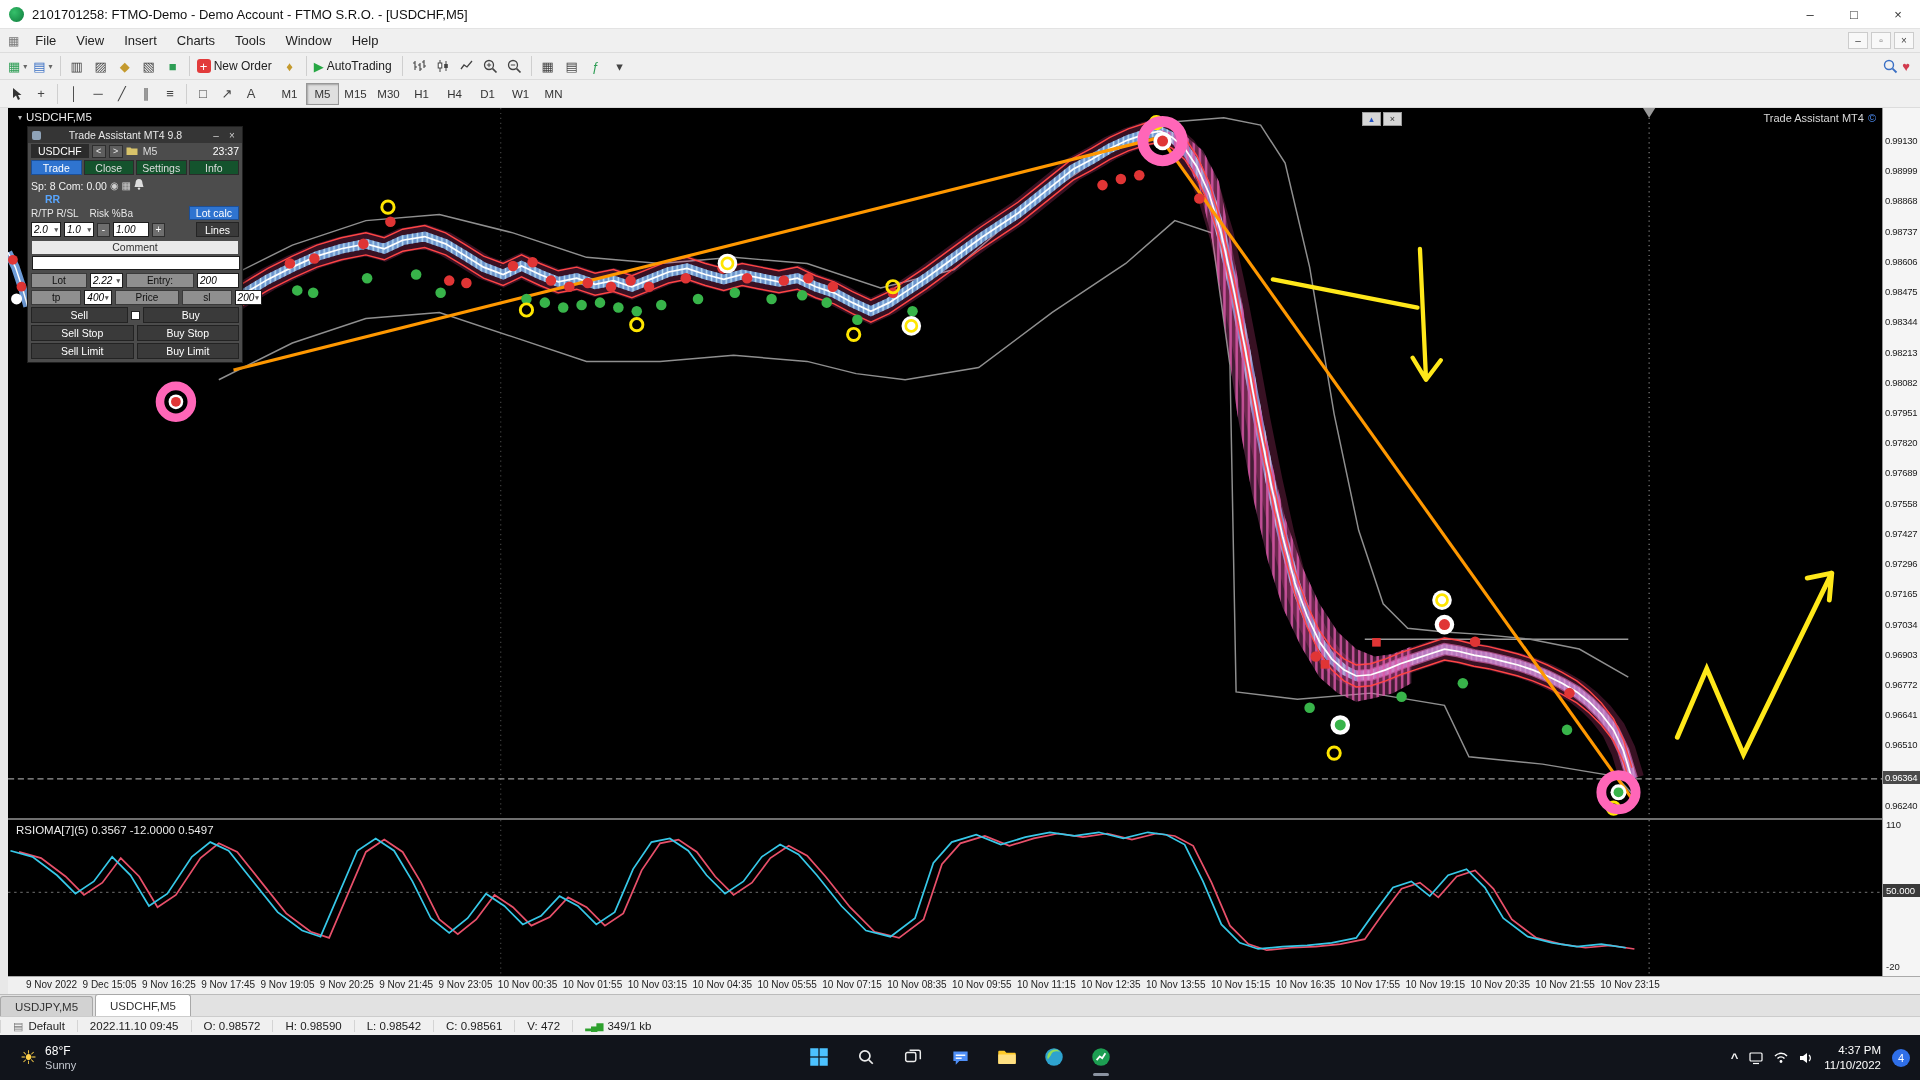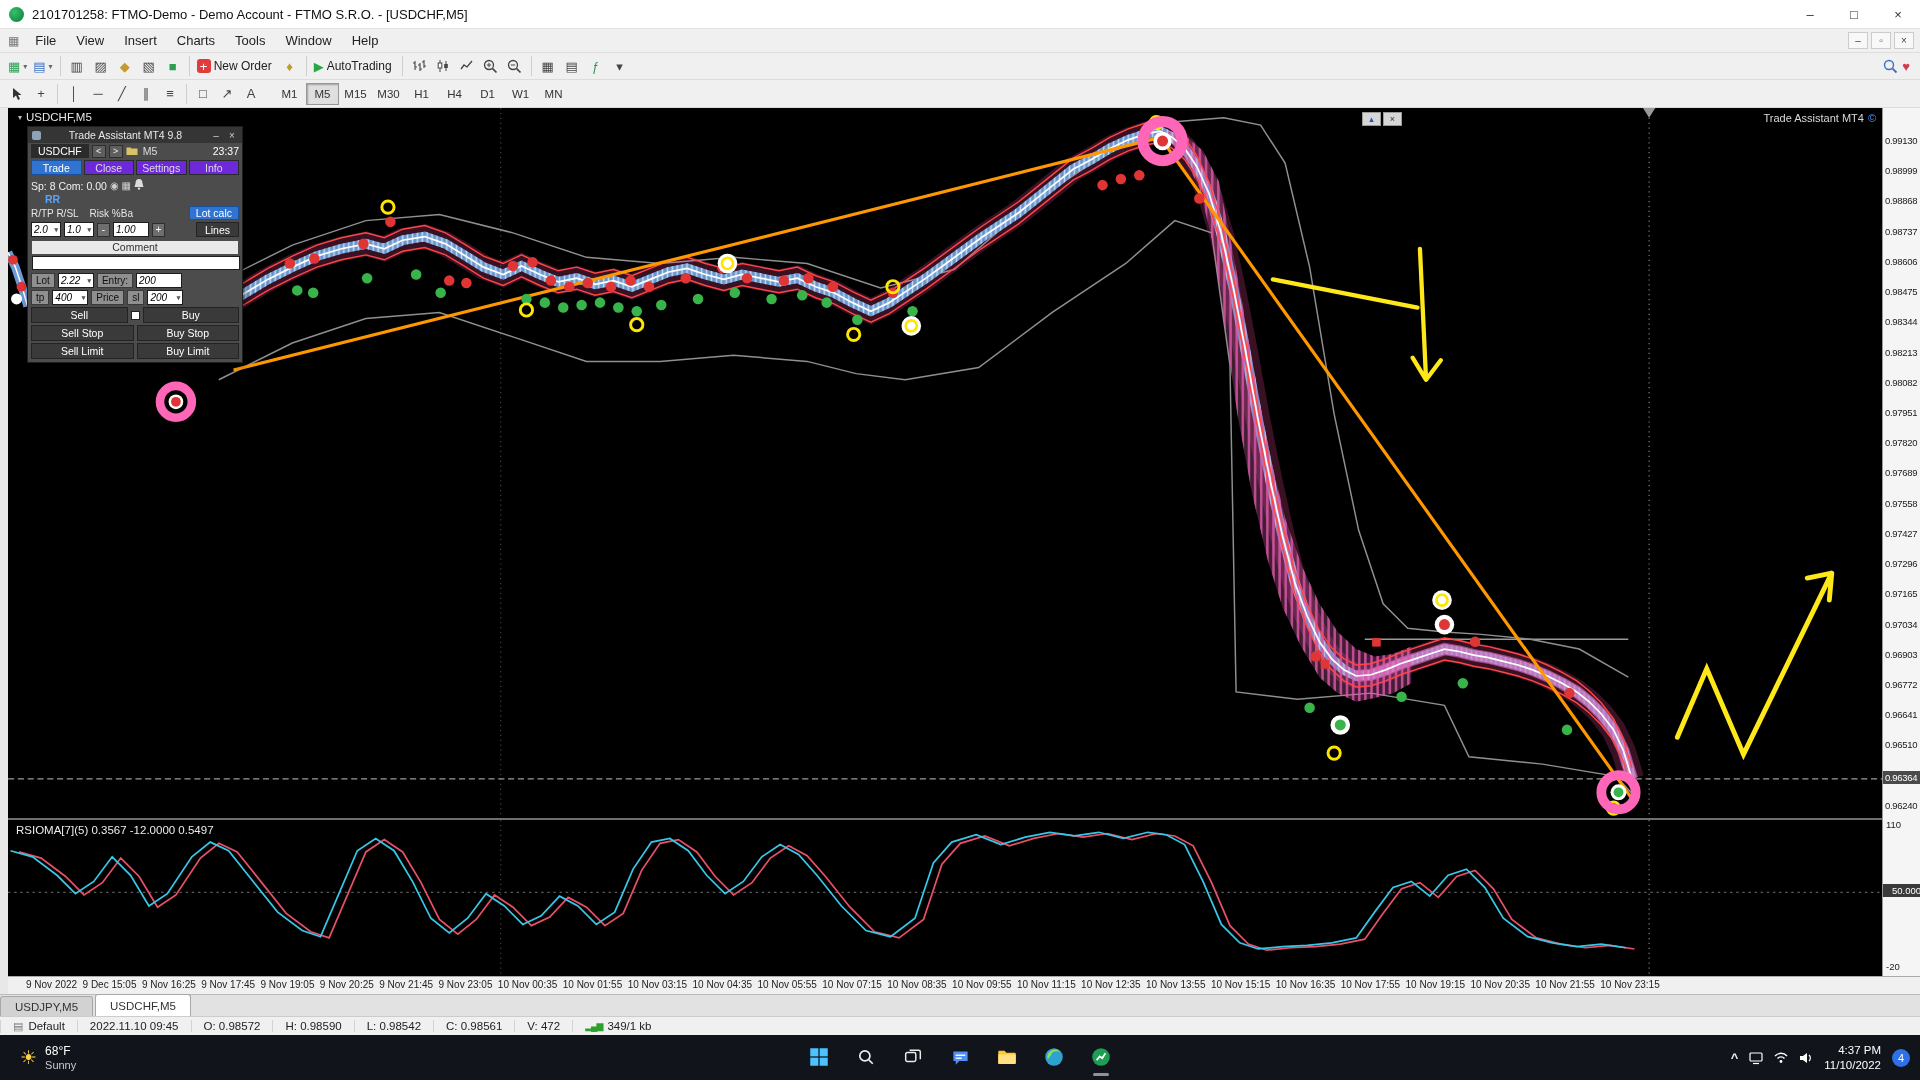--- a/index.html
+++ b/index.html
@@ -54,21 +54,21 @@
 .watermark .cpy{color:#4f8ff7;font-size:11px;}
 .ind-label{position:absolute;left:8px;top:4px;color:#ececec;font-size:11.5px;z-index:3;}
 
 
 .pscale{position:absolute;left:1882px;top:108px;width:38px;height:868px;background:#f5f5f5;border-left:1px solid #9a9a9a;}
 .plabels{position:absolute;top:27px;left:2px;right:0;height:677px;display:flex;flex-direction:column;justify-content:space-between;}
 .plabel{font-size:9.5px;letter-spacing:-.3px;color:#1a1a1a;height:12px;line-height:12px;}
 .cpx{position:absolute;top:663px;left:0;width:38px;background:#4a4a4a;color:#fff;font-size:9.5px;letter-spacing:-.3px;padding:1px 0 1px 2px;z-index:2;}
 .lvl{position:absolute;left:0;width:38px;font-size:9.5px;color:#1a1a1a;padding-left:3px;}
 .lvl-top{top:711px;} .lvl-bot{top:853px;}
-.lvl-mid{top:776px;background:#3a3a3a;color:#fff;padding:1px 0 1px 3px;text-align:right;}
+.lvl-mid{top:776px;background:#3a3a3a;color:#fff;padding:1px 0 1px 3px;}
 
 
 .taxis{position:absolute;left:8px;top:976px;width:1912px;height:18px;background:#f0f0f0;border-top:1px solid #aaa;}
 .tlabels{position:absolute;left:18px;top:2px;width:1634px;display:flex;justify-content:space-between;}
 .tlabel{font-size:10px;color:#222;white-space:nowrap;}
 
 
 .tabbar{position:absolute;left:0;top:994px;width:1920px;height:22px;background:#e2e2e2;border-top:1px solid #bbb;display:flex;align-items:flex-end;}
 .tabs-holder{display:flex;gap:2px;align-items:flex-end;}
 .ctab{height:20px;padding:0 14px;font-size:11.5px;color:#333;background:#d2d2d2;border:1px solid #a8a8a8;border-bottom:none;border-radius:3px 3px 0 0;display:flex;align-items:center;}
@@ -103,38 +103,38 @@
 .tp-logo{width:9px;height:9px;background:#8fa3b8;border-radius:2px;}
 .tp-title-text{flex:1;text-align:center;font-size:10.5px;color:#e8e8e8;}
 .tp-win{font-size:10px;color:#ccc;width:12px;text-align:center;}
 .tp-row{display:flex;align-items:center;gap:3px;padding:1px 3px;}
 .tp-symbol{background:#2b2b2b;color:#fff;font-size:10.5px;padding:1px 7px;}
 .tp-nav{background:#5e5e5e;border:1px solid #2e2e2e;color:#eee;font-size:9px;width:14px;height:13px;line-height:1;}
 .tp-folder{display:flex;}
 .tp-tf{font-size:10.5px;color:#ddd;margin-left:2px;}
 .tp-clock{margin-left:auto;font-size:10.5px;color:#fff;}
 .tp-tabs{display:flex;gap:2px;padding:1px 3px;}
-.tp-tab{flex:1;height:15px;background:#6d28d9;border:1px solid #2b2b2b;color:#ddd;font-size:10.5px;}
+.tp-tab{flex:1;height:15px;background:#14532d;border:1px solid #2b2b2b;color:#ddd;font-size:10.5px;}
 .tp-tab.active{background:var(--accent,#2f74d0);color:#fff;border-color:#1c4f97;}
 .tp-info{font-size:10.5px;color:#f2f2f2;padding-top:3px;}
 .tp-ic{color:#cfcfcf;font-size:10px;}
 .tp-ic:first-of-type{margin-left:auto;}
 .tp-rr{padding:0 3px;}
 .tp-rr span{color:#58a6ff;font-weight:bold;font-size:10.5px;margin-left:14px;}
 .tp-lbls{font-size:10px;color:#e6e6e6;}
 .tp-lbls .risk{margin-left:8px;}
 .tp-blue{margin-left:auto;background:var(--accent,#2f74d0);color:#fff;border:1px solid #1c4f97;font-size:10.5px;height:14px;padding:0 6px;}
 .tp-input{background:#fff;border:1px solid #1d1d1d;color:#000;height:15px;display:inline-flex;align-items:center;justify-content:space-between;font-size:10px;padding:0 2px;gap:1px;}
 .tp-input .sp{font-size:7px;color:#555;}
 .w26{width:30px;} .w34{width:36px;} .w44{width:46px;}
 .tp-step{width:13px;height:14px;background:#6e6e6e;border:1px solid #2e2e2e;color:#fff;font-size:10px;line-height:1;}
 .tp-btn{background:#3a3a3a;border:1px solid #242424;color:#fff;font-size:10.5px;height:15px;padding:0 8px;margin-left:auto;}
 .tp-comment-bar{margin:3px 4px 0;background:#e9e9e9;color:#333;font-size:10.5px;text-align:center;height:13px;line-height:13px;}
 .tp-comment-input{margin:2px 4px;display:block;width:208px;height:14px;background:#fff;border:1px solid #1d1d1d;font-size:10px;padding:0 3px;}
-.tp-lab{background:#8f8f8f;color:#101010;font-size:10px;padding:1px 4px;border:1px solid #3a3a3a;}
+.tp-lab{background:#8f8f8f;color:#101010;font-size:10px;padding:1px 20px;border:1px solid #3a3a3a;}
 .tp-dark{flex:1;background:#3a3a3a;border:1px solid #232323;color:#fff;font-size:10.5px;height:16px;}
 .tp-sq{width:9px;height:9px;background:#fff;border:1px solid #222;}
 .tp-gap{height:2px;}
 </style>
 </head>
 <body>
 
 <div class="screen">
 
   <div class="titlebar">

